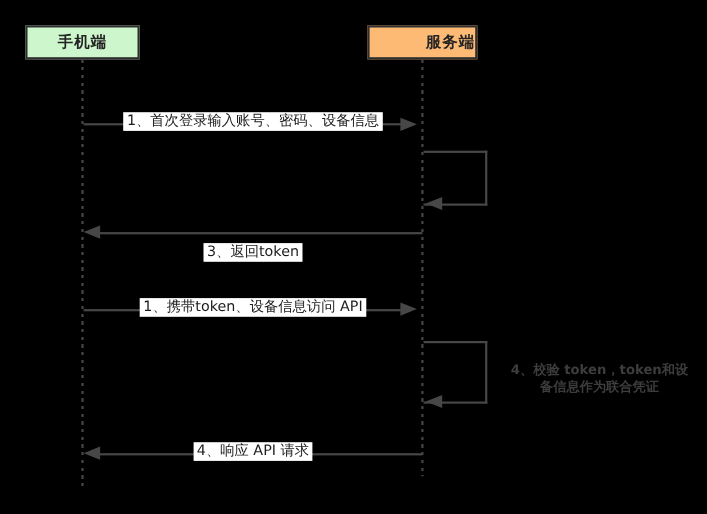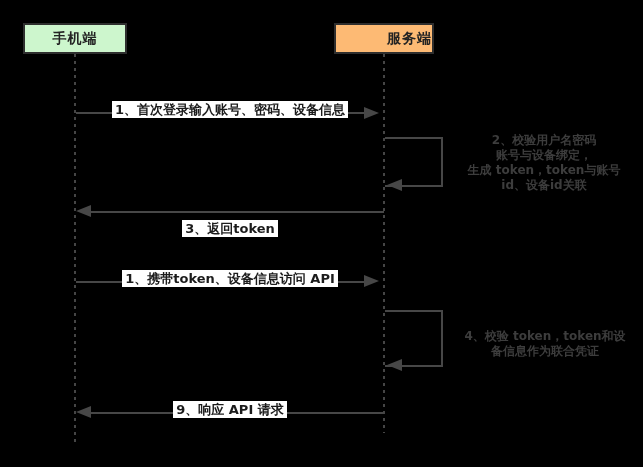--- a/index.html
+++ b/index.html
@@ -35,21 +35,21 @@
   .arr-1{left:364px;top:107px;}
   .arr-3{left:76px;top:205px;}
   .arr-4{left:364px;top:275px;}
   .arr-6{left:76px;top:406px;}
   
   .msg-label{
     position:absolute;left:76px;width:308px;text-align:center;pointer-events:none;
   }
   .msg-label span{
     display:inline-block;background:#ffffff;color:#1c1c1c;
-    font-size:13px;font-weight:bold;line-height:17px;padding:0 3px;white-space:nowrap;
+    font-size:13px;font-weight:normal;line-height:17px;padding:0 3px;white-space:nowrap;
   }
   .lbl-1{top:99px;}
   .lbl-3{top:198px;margin-top:20px;}
   .lbl-4{top:268px;}
   .lbl-6{top:399px;}
   
   .self-loop{
     position:absolute;left:385px;width:58px;box-sizing:border-box;
     border:2px solid #474747;border-left:none;background:transparent;
   }
@@ -81,26 +81,20 @@
   <div class="lifeline lifeline-server"></div>
 
   <div class="msg-line line-1"></div>
   <div class="arrow arrow-right arr-1"></div>
   <div class="msg-label lbl-1">
     <span>1、首次登录输入账号、密码、设备信息</span>
   </div>
 
   <div class="self-loop loop-2"></div>
   <div class="arrow arrow-left loop-arr-2"></div>
-  <div class="note note-2">
-    <div>2、校验用户名密码</div>
-    <div>账号与设备绑定，</div>
-    <div>生成 token，token与账号</div>
-    <div>id、设备id关联</div>
-  </div>
 
   <div class="msg-line line-3"></div>
   <div class="arrow arrow-left arr-3"></div>
   <div class="msg-label lbl-3">
     <span>3、返回token</span>
   </div>
 
   <div class="msg-line line-4"></div>
   <div class="arrow arrow-right arr-4"></div>
   <div class="msg-label lbl-4">
@@ -110,16 +104,16 @@
   <div class="self-loop loop-5"></div>
   <div class="arrow arrow-left loop-arr-5"></div>
   <div class="note note-5">
     <div>4、校验 token，token和设</div>
     <div>备信息作为联合凭证</div>
   </div>
 
   <div class="msg-line line-6"></div>
   <div class="arrow arrow-left arr-6"></div>
   <div class="msg-label lbl-6">
-    <span>9、响应 API 请求</span>
+    <span>4、响应 API 请求</span>
   </div>
 
 </div>
 
 </body></html>

